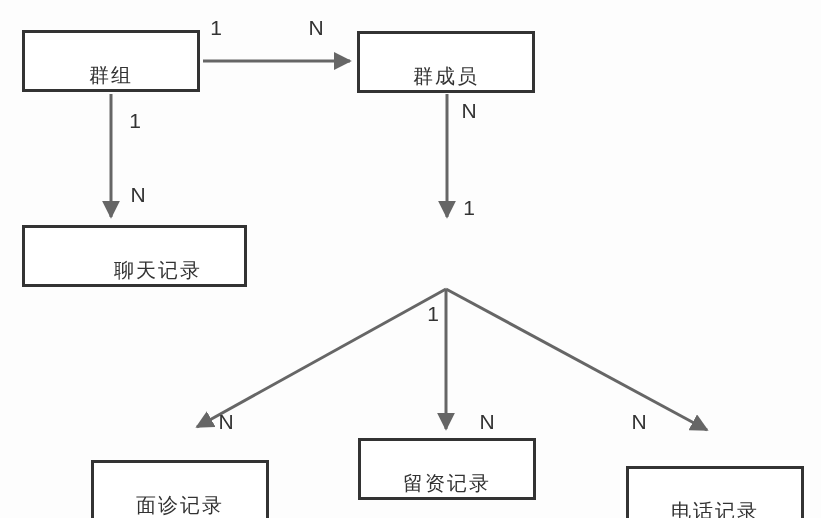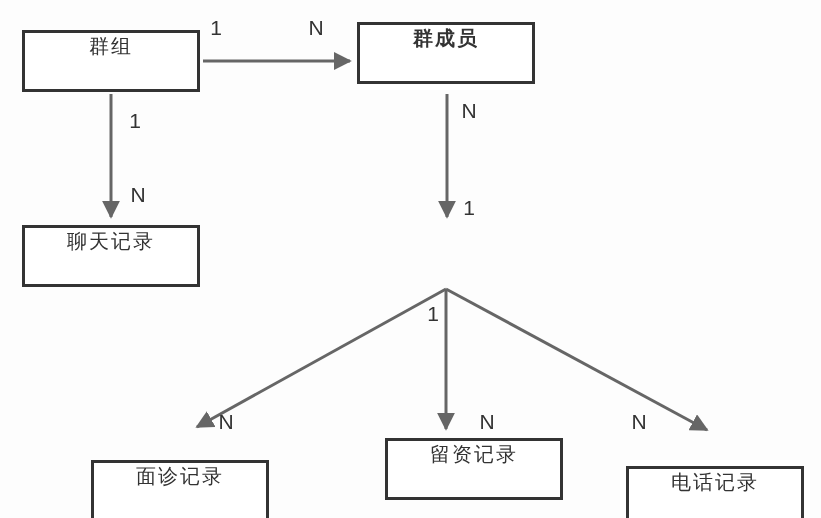--- a/index.html
+++ b/index.html
@@ -22,21 +22,21 @@
     width: 821px;
     height: 518px;
   }
   .entity-box {
     position: absolute;
     width: 172px;
     height: 56px;
     border: 3px solid #333333;
     background: #ffffff;
     display: flex;
-    align-items: flex-start;
+    align-items: flex-end;
     justify-content: center;
     box-sizing: content-box;
   }
   .entity-label {
     font-size: 20px;
     color: #333333;
     letter-spacing: 2px;
     white-space: nowrap;
   }
   .card {
@@ -62,30 +62,30 @@
     <line x1="111" y1="94" x2="111" y2="217" stroke="#666666" stroke-width="3" marker-end="url(#arrowhead)"></line>
     <line x1="447" y1="94" x2="447" y2="217" stroke="#666666" stroke-width="3" marker-end="url(#arrowhead)"></line>
     <line x1="446" y1="289" x2="197" y2="427" stroke="#666666" stroke-width="3" marker-end="url(#arrowhead)"></line>
     <line x1="446" y1="289" x2="446" y2="429" stroke="#666666" stroke-width="3" marker-end="url(#arrowhead)"></line>
     <line x1="446" y1="289" x2="707" y2="430" stroke="#666666" stroke-width="3" marker-end="url(#arrowhead)"></line>
   </svg>
 
   <div class="entity-box" style="left:22px;  top:30px;">
     <span class="entity-label">群组</span>
   </div>
-  <div class="entity-box" style="left:357px; top:22px;font-weight:bold;">
+  <div class="entity-box" style="left:357px; top:31px;">
     <span class="entity-label">群成员</span>
   </div>
-  <div class="entity-box" style="left:22px;  top:225px;">
+  <div class="entity-box" style="left:22px;  top:225px;padding-left:47px;">
     <span class="entity-label">聊天记录</span>
   </div>
   <div class="entity-box" style="left:91px;  top:460px;">
     <span class="entity-label">面诊记录</span>
   </div>
-  <div class="entity-box" style="left:358px; top:438px;margin-left:27px;">
+  <div class="entity-box" style="left:358px; top:438px;">
     <span class="entity-label">留资记录</span>
   </div>
   <div class="entity-box" style="left:626px; top:438px;margin-top:28px;">
     <span class="entity-label">电话记录</span>
   </div>
 
   <span class="card" style="left:216px; top:27px;">1</span>
   <span class="card" style="left:316px; top:27px;">N</span>
   <span class="card" style="left:135px; top:120px;">1</span>
   <span class="card" style="left:138px; top:194px;">N</span>

